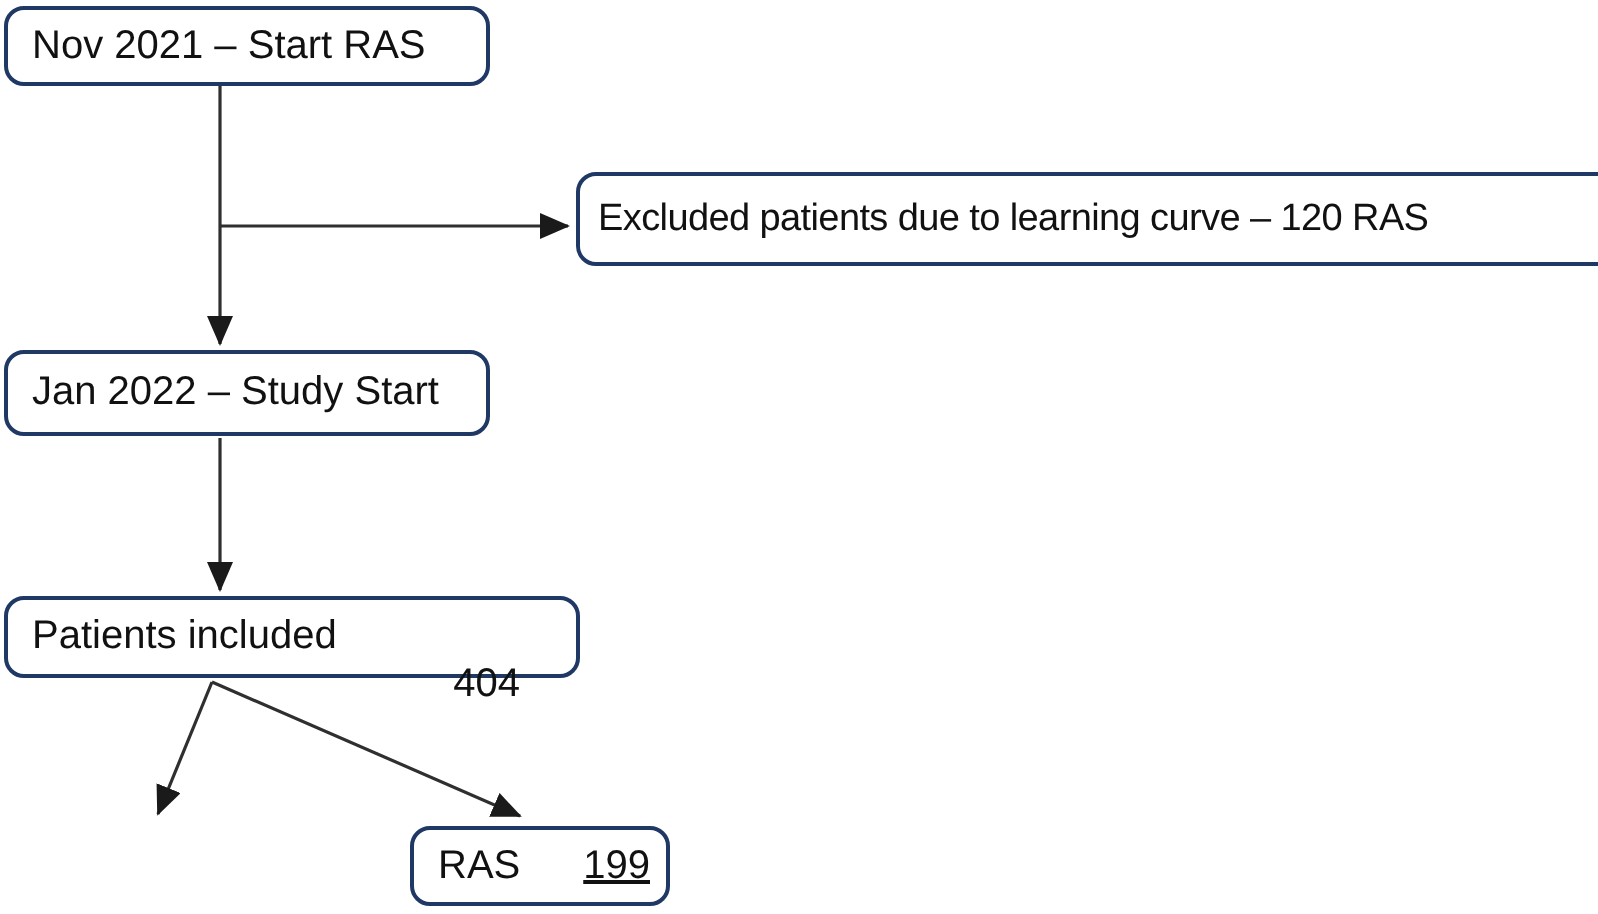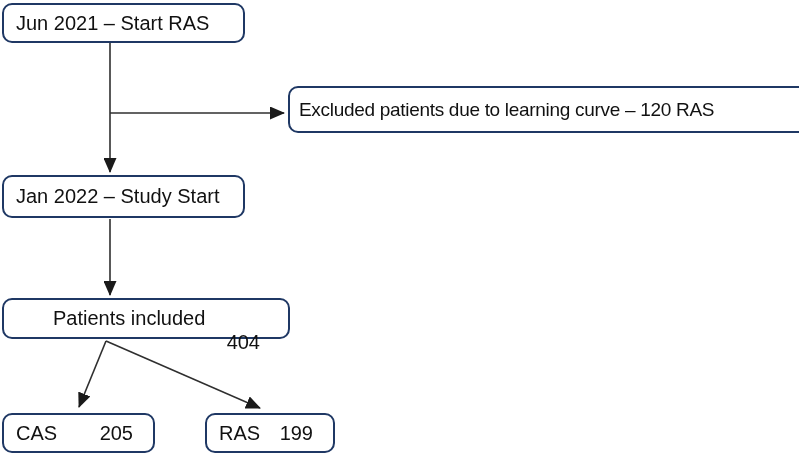--- a/index.html
+++ b/index.html
@@ -38,65 +38,61 @@
   .node .label {
     padding-left: 12px;
   }
   .node .value {
     margin-left: auto;
   }
   #n-start    { left: 2px;   top: 3px;   width: 243px; height: 40px; }
   #n-excluded { left: 288px; top: 86px;  width: 586px; height: 47px; font-size: 19px; letter-spacing: -0.3px; }
   #n-excluded .label { padding-left: 9px; }
   #n-study    { left: 2px;   top: 175px; width: 243px; height: 43px; text-align: center; }
-  #n-included { left: 2px;   top: 298px; width: 288px; height: 41px; padding-left: 37px; }
+  #n-included { left: 2px;   top: 298px; width: 288px; height: 41px; }
   #n-included .value { padding-right: 28px; margin-top: 48px; }
   #n-cas      { left: 2px;   top: 413px; width: 153px; height: 40px; }
   #n-cas .value { padding-right: 20px; }
   #n-ras      { left: 205px; top: 413px; width: 130px; height: 40px; }
-  #n-ras .value { padding-right: 20px; }
+  #n-ras .value { padding-right: 8px; text-decoration: underline; }
 </style>
 </head>
 <body>
 
 <div class="canvas">
 
   <svg class="connectors" viewBox="0 0 799 457" xmlns="http://www.w3.org/2000/svg">
     <defs>
       <marker id="arrow" markerUnits="userSpaceOnUse" markerWidth="15" markerHeight="13" refX="14" refY="6.5" orient="auto">
         <path d="M0,0 L15,6.5 L0,13 z" fill="#1a1a1a"></path>
       </marker>
     </defs>
     <line x1="110" y1="43" x2="110" y2="172" stroke="#2f2f2f" stroke-width="1.6" marker-end="url(#arrow)"></line>
     <line x1="110" y1="113" x2="284" y2="113" stroke="#2f2f2f" stroke-width="1.6" marker-end="url(#arrow)"></line>
     <line x1="110" y1="219" x2="110" y2="295" stroke="#2f2f2f" stroke-width="1.6" marker-end="url(#arrow)"></line>
     <line x1="106" y1="341" x2="79" y2="407" stroke="#2f2f2f" stroke-width="1.6" marker-end="url(#arrow)"></line>
     <line x1="106" y1="341" x2="260" y2="408" stroke="#2f2f2f" stroke-width="1.6" marker-end="url(#arrow)"></line>
   </svg>
 
   <div class="node" id="n-start">
-    <span class="label">Jun 2021 – Start RAS</span>
+    <span class="label">Nov 2021 – Start RAS</span>
   </div>
 
   <div class="node" id="n-excluded">
     <span class="label">Excluded patients due to learning curve – 120 RAS</span>
   </div>
 
   <div class="node" id="n-study">
     <span class="label">Jan 2022 – Study Start</span>
   </div>
 
   <div class="node" id="n-included">
     <span class="label">Patients included</span>
     <span class="value">404</span>
   </div>
 
-  <div class="node" id="n-cas">
-    <span class="label">CAS</span>
-    <span class="value">205</span>
-  </div>
 
   <div class="node" id="n-ras">
     <span class="label">RAS</span>
     <span class="value">199</span>
   </div>
 
 </div>
 
 </body></html>

